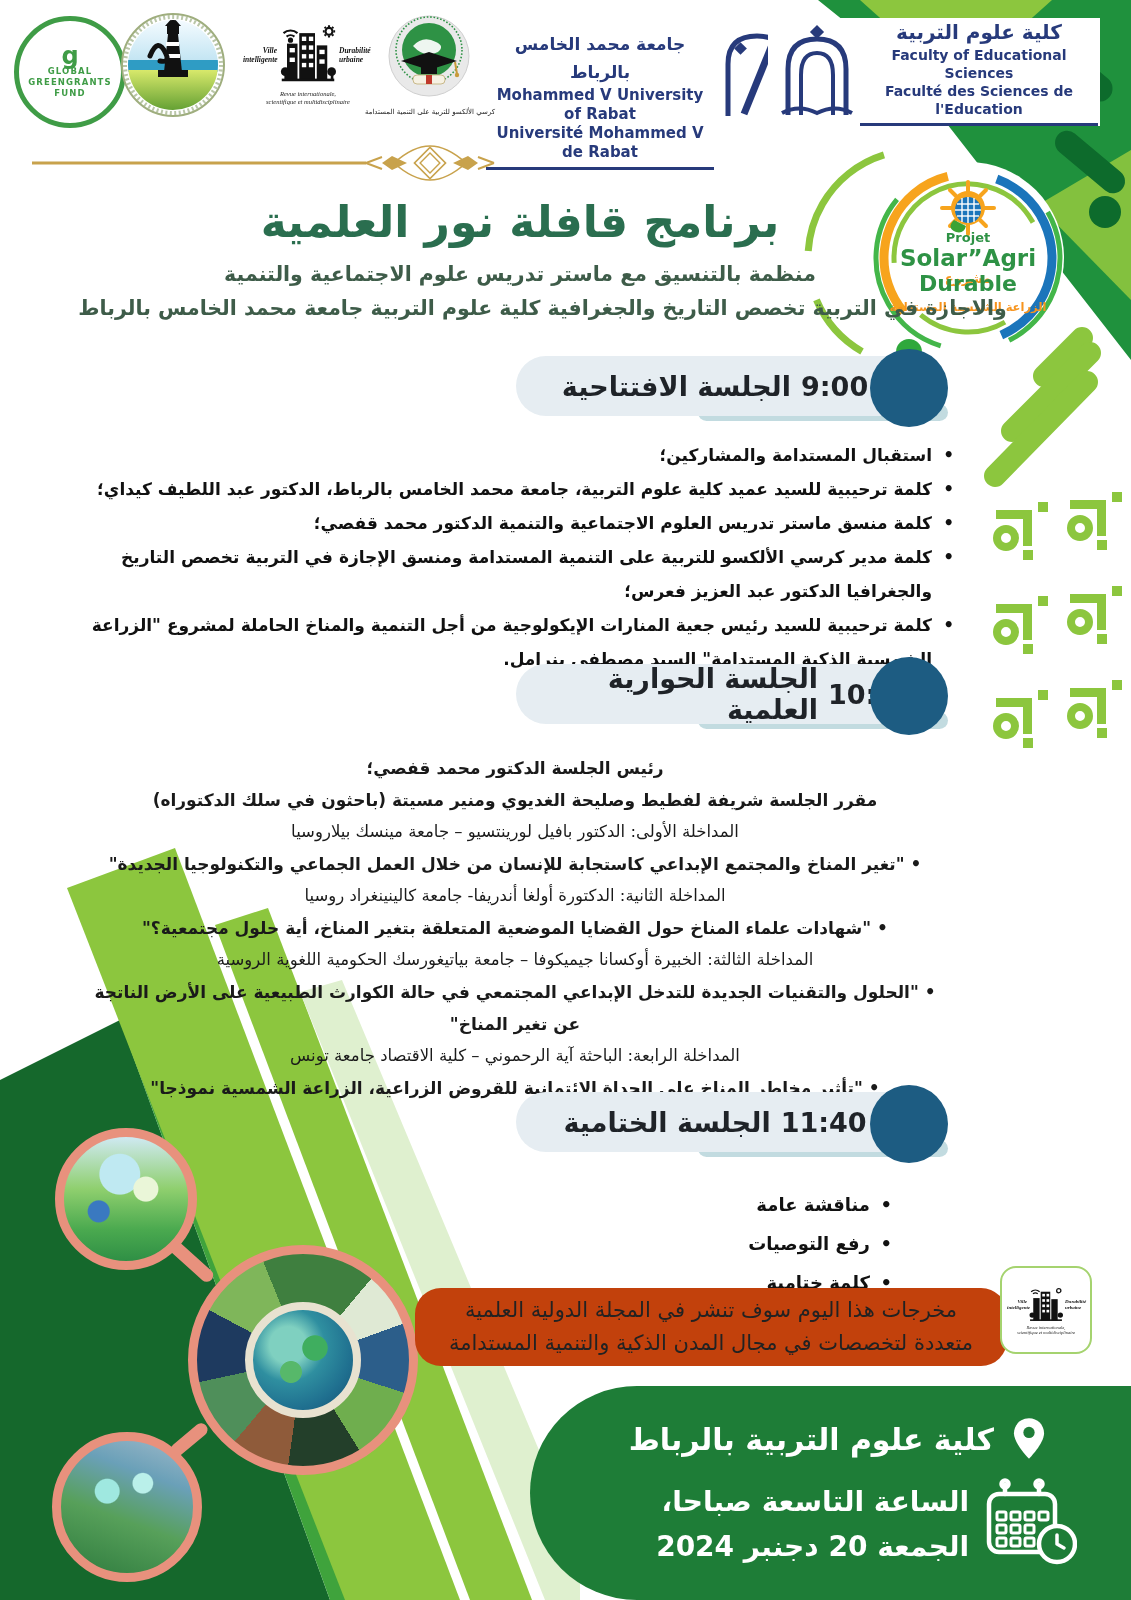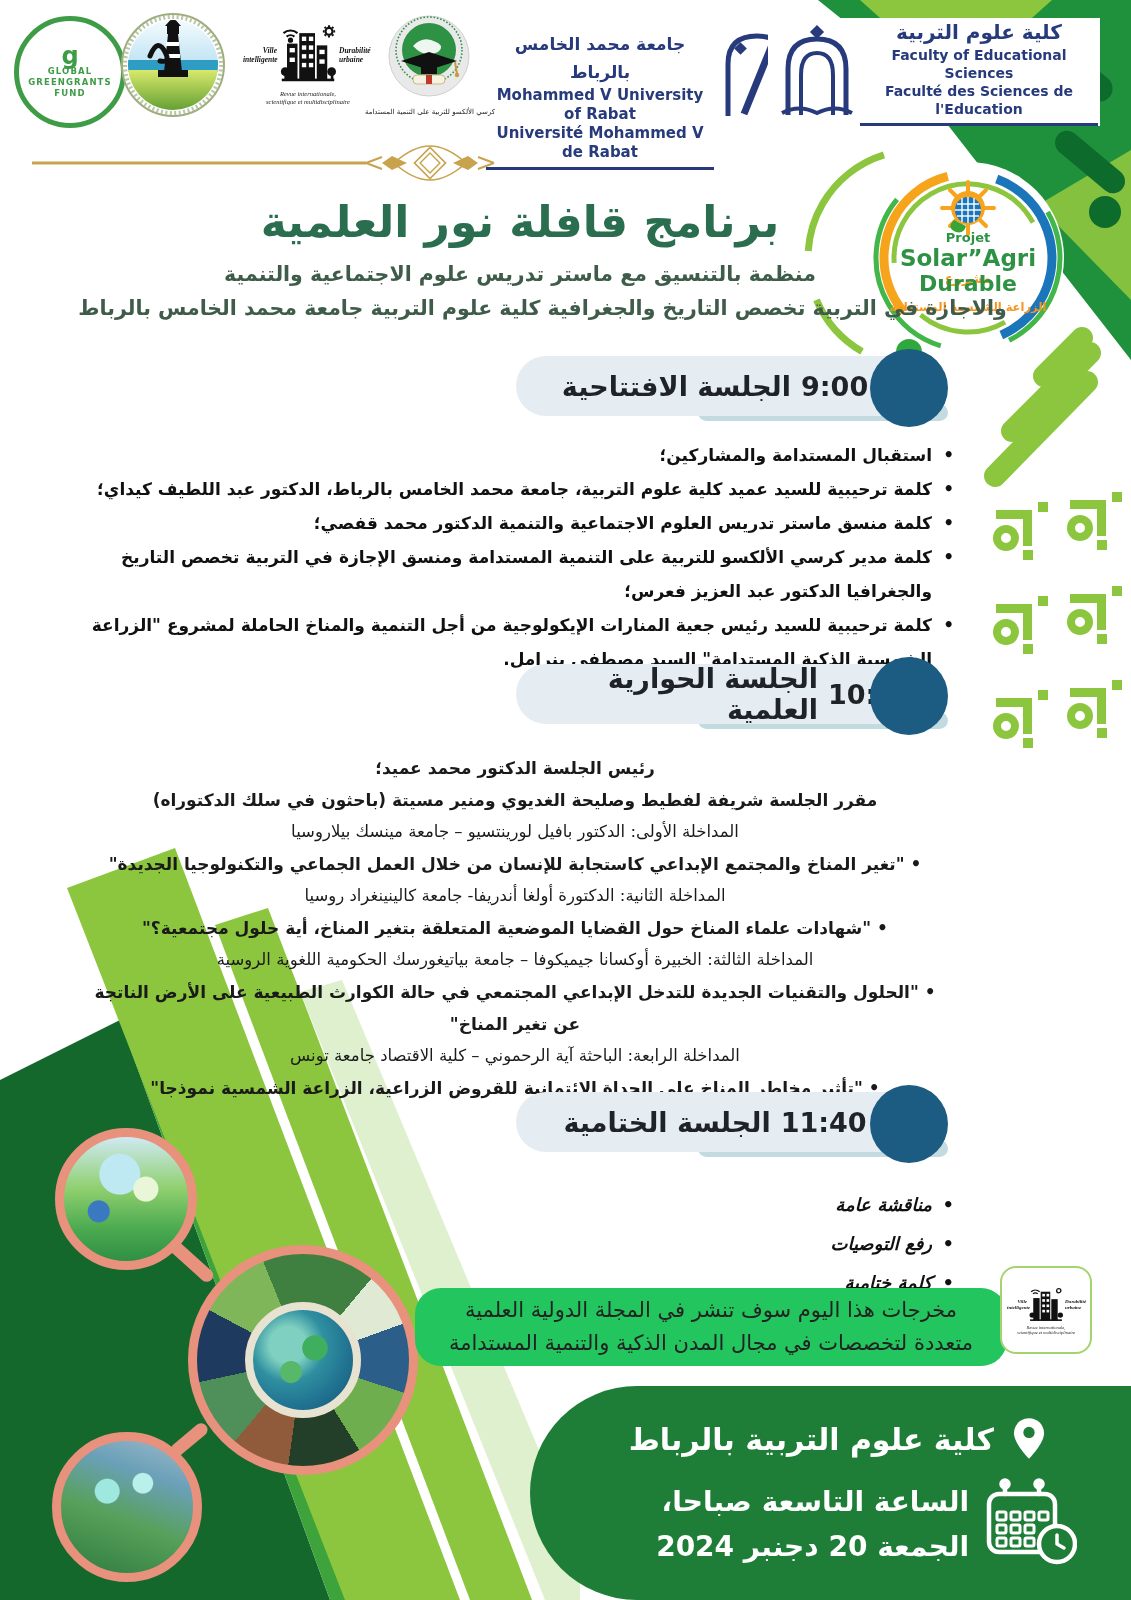--- a/index.html
+++ b/index.html
@@ -71,27 +71,27 @@
   .s1{left:70px;top:438px;width:890px;direction:rtl;z-index:2;}
   .s1 .li{position:relative;text-align:right;padding-right:28px;color:#111;font-size:17px;
           font-weight:700;line-height:34px;}
   .s1 .li::before{content:"•";position:absolute;right:6px;top:0;}
   .s2{left:85px;top:752px;width:860px;direction:rtl;text-align:center;z-index:2;color:#1a1a1a;}
   .s2 .ln{line-height:32px;font-size:16.5px;}
   .s2 .b{font-weight:700;font-size:17px;}
   .s2 .p{font-weight:400;}
   .s2 .q{font-weight:700;font-size:17px;}
   .s2 .q::before{content:"•  ";}
-  .s3{left:632px;top:1185px;width:330px;direction:rtl;z-index:2;font-style:italic;}
+  .s3{left:570px;top:1185px;width:330px;direction:rtl;z-index:2;}
   .s3 .li{position:relative;text-align:right;padding-right:30px;color:#111;font-size:18px;
           font-weight:700;line-height:39px;}
   .s3 .li::before{content:"•";position:absolute;right:8px;top:0;}
 
   
-  .note{left:415px;top:1288px;width:592px;height:78px;background:#22c55e;border-radius:26px;
+  .note{left:415px;top:1288px;width:592px;height:78px;background:#c2410c;border-radius:26px;
         display:flex;align-items:center;justify-content:center;direction:rtl;text-align:center;
         color:#222;font-size:21px;line-height:1.55;padding:0 20px;box-sizing:border-box;z-index:3;}
 
   
   .mini-ville{left:1000px;top:1266px;width:88px;height:84px;background:#fff;border:2px solid #a5d36f;
               border-radius:16px;z-index:4;display:flex;flex-direction:column;align-items:center;justify-content:center;}
   .mini-ville .vrow{display:flex;align-items:center;gap:2px;}
   .mini-ville .vlab{font-family:"Liberation Serif",serif;font-style:italic;font-weight:700;font-size:5px;
                     color:#111;line-height:6px;width:20px;}
   .mini-ville .vcap{font-family:"Liberation Serif",serif;font-style:italic;font-size:4.5px;color:#222;
@@ -388,21 +388,21 @@
   <div class="abs pill pill2">
     <div class="bar"></div>
     <div class="body">
       <span>10:00</span>
       <span>الجلسة الحوارية العلمية</span>
     </div>
     <div class="dot"></div>
   </div>
   <div class="abs list s2">
 
-  <div class="ln b">رئيس الجلسة الدكتور محمد عميد؛</div>
+  <div class="ln b">رئيس الجلسة الدكتور محمد قفصي؛</div>
       <div class="ln b">مقرر الجلسة شريفة لفطيط وصليحة الغديوي ومنير مسيتة (باحثون في سلك الدكتوراه)</div>
       <div class="ln p">المداخلة الأولى: الدكتور بافيل لورينتسيو – جامعة مينسك بيلاروسيا</div>
       <div class="ln q">"تغير المناخ والمجتمع الإبداعي كاستجابة للإنسان من خلال العمل الجماعي والتكنولوجيا الجديدة"</div>
       <div class="ln p">المداخلة الثانية: الدكتورة أولغا أندريفا- جامعة كالينينغراد روسيا</div>
       <div class="ln q">"شهادات علماء المناخ حول القضايا الموضعية المتعلقة بتغير المناخ، أية حلول مجتمعية؟"</div>
       <div class="ln p">المداخلة الثالثة: الخبيرة أوكسانا جيميكوفا – جامعة بياتيغورسك الحكومية اللغوية الروسية</div>
       <div class="ln q">"الحلول والتقنيات الجديدة للتدخل الإبداعي المجتمعي في حالة الكوارث الطبيعية على الأرض الناتجة عن تغير المناخ"</div>
       <div class="ln p">المداخلة الرابعة: الباحثة آية الرحموني – كلية الاقتصاد جامعة تونس</div>
       <div class="ln q">"تأثير مخاطر المناخ على الجداة الائتمانية للقروض الزراعية، الزراعة الشمسية نموذجا"</div>
     </div>

